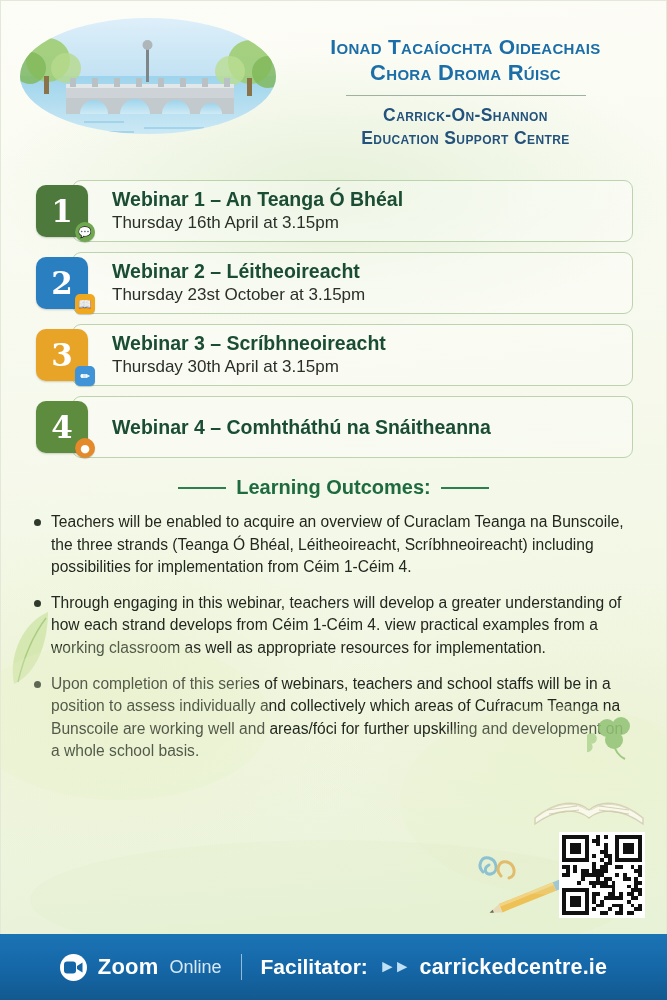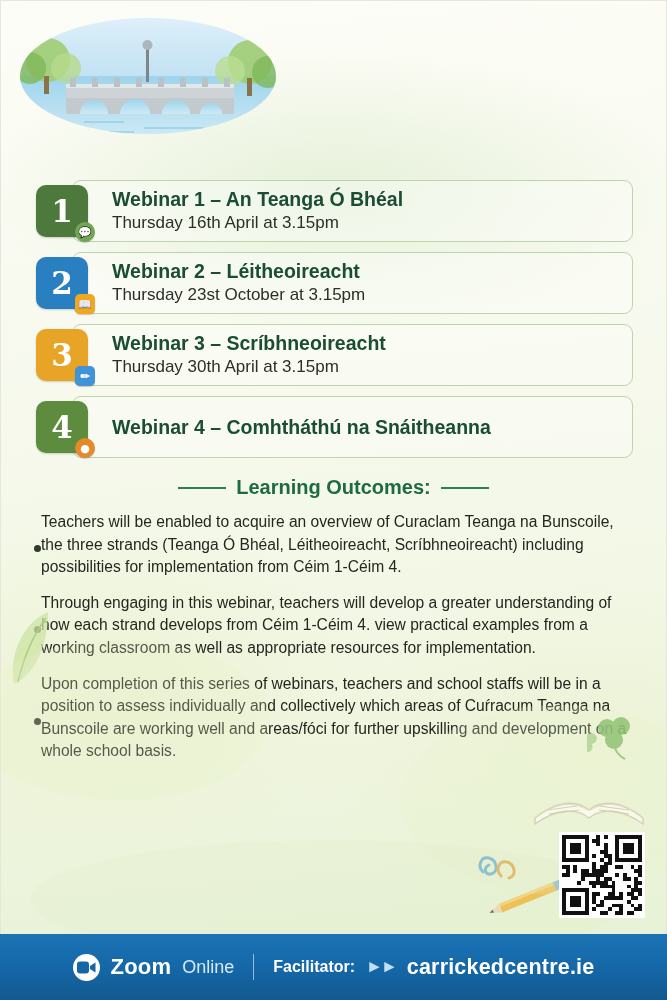--- a/index.html
+++ b/index.html
@@ -196,22 +196,22 @@
   .lo-title {
     font-size: 20px;
     font-weight: bold;
     color: #1d6b3f;
   }
   .outcomes {
     margin: 12px 40px 0 34px;
   }
   .outcome {
     display: flex;
+    gap: 10px;
     margin-bottom: 13px;
-    align-items: center;
   }
   .bullet {
     flex: none;
     width: 7px;
     height: 7px;
     border-radius: 50%;
     background: #2f3a2c;
     margin-top: 8px;
   }
   .otext {
@@ -279,21 +279,21 @@
     font-size: 18px;
     color: #d7e9f6;
   }
   .f-sep {
     width: 1px;
     height: 26px;
     background: rgba(255,255,255,0.55);
     margin: 0 8px;
   }
   .f-facil {
-    font-size: 16px;
+    font-size: 21px;
     font-weight: bold;
   }
   .f-arrows {
     font-size: 17px;
     color: #bfe0f5;
     letter-spacing: -2px;
   }
   .f-url {
     font-size: 21.5px;
     font-weight: bold;
@@ -366,20 +366,27 @@
 
           <g stroke="#8cc8e4" stroke-width="2" opacity="0.6">
             <line x1="70" y1="108" x2="110" y2="108"></line>
             <line x1="130" y1="114" x2="190" y2="114"></line>
             <line x1="60" y1="118" x2="120" y2="118"></line>
           </g>
         </g>
       </svg>
     </div>
 
+    <div class="header-text">
+      <div class="h-line1">Ionad Tacaíochta Oideachais</div>
+      <div class="h-line2">Chora Droma Rúisc</div>
+      <div class="h-rule"></div>
+      <div class="h-line3">Carrick-On-Shannon</div>
+      <div class="h-line4">Education Support Centre</div>
+    </div>
   </div>
 
   <div class="title-block">
   </div>
 
   <div class="webinars">
 
     <div class="webinar-row">
       <div class="wbox"></div>
       <div class="wnum" style="background:#4d7a3c">

